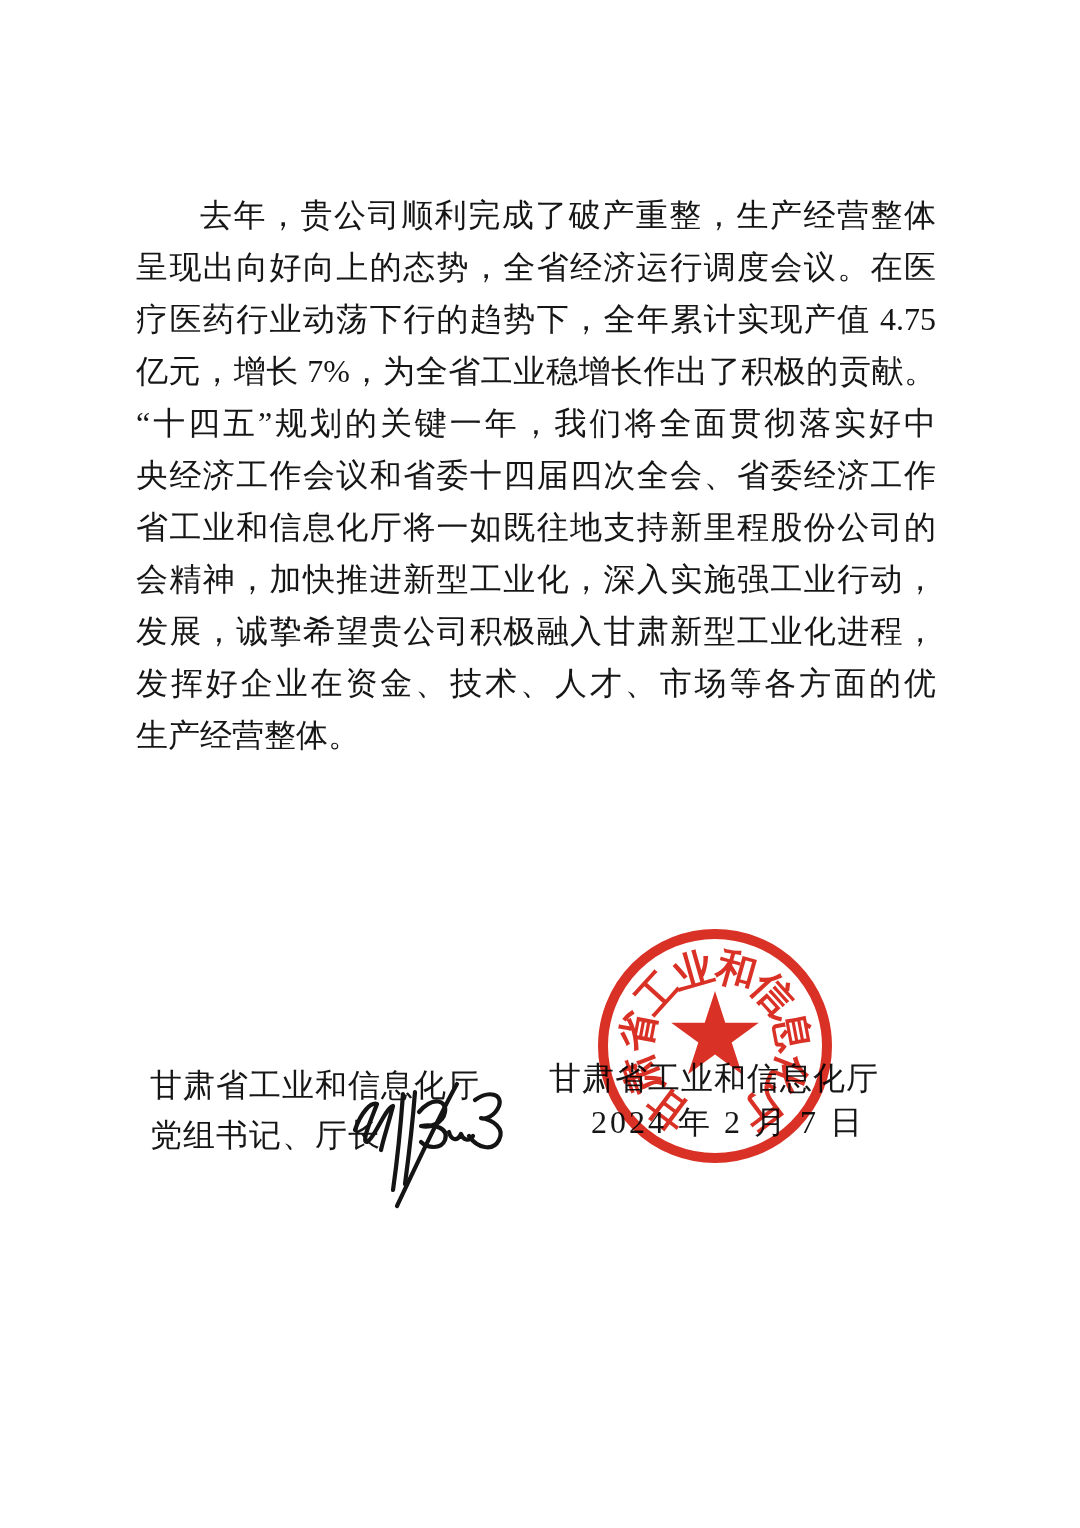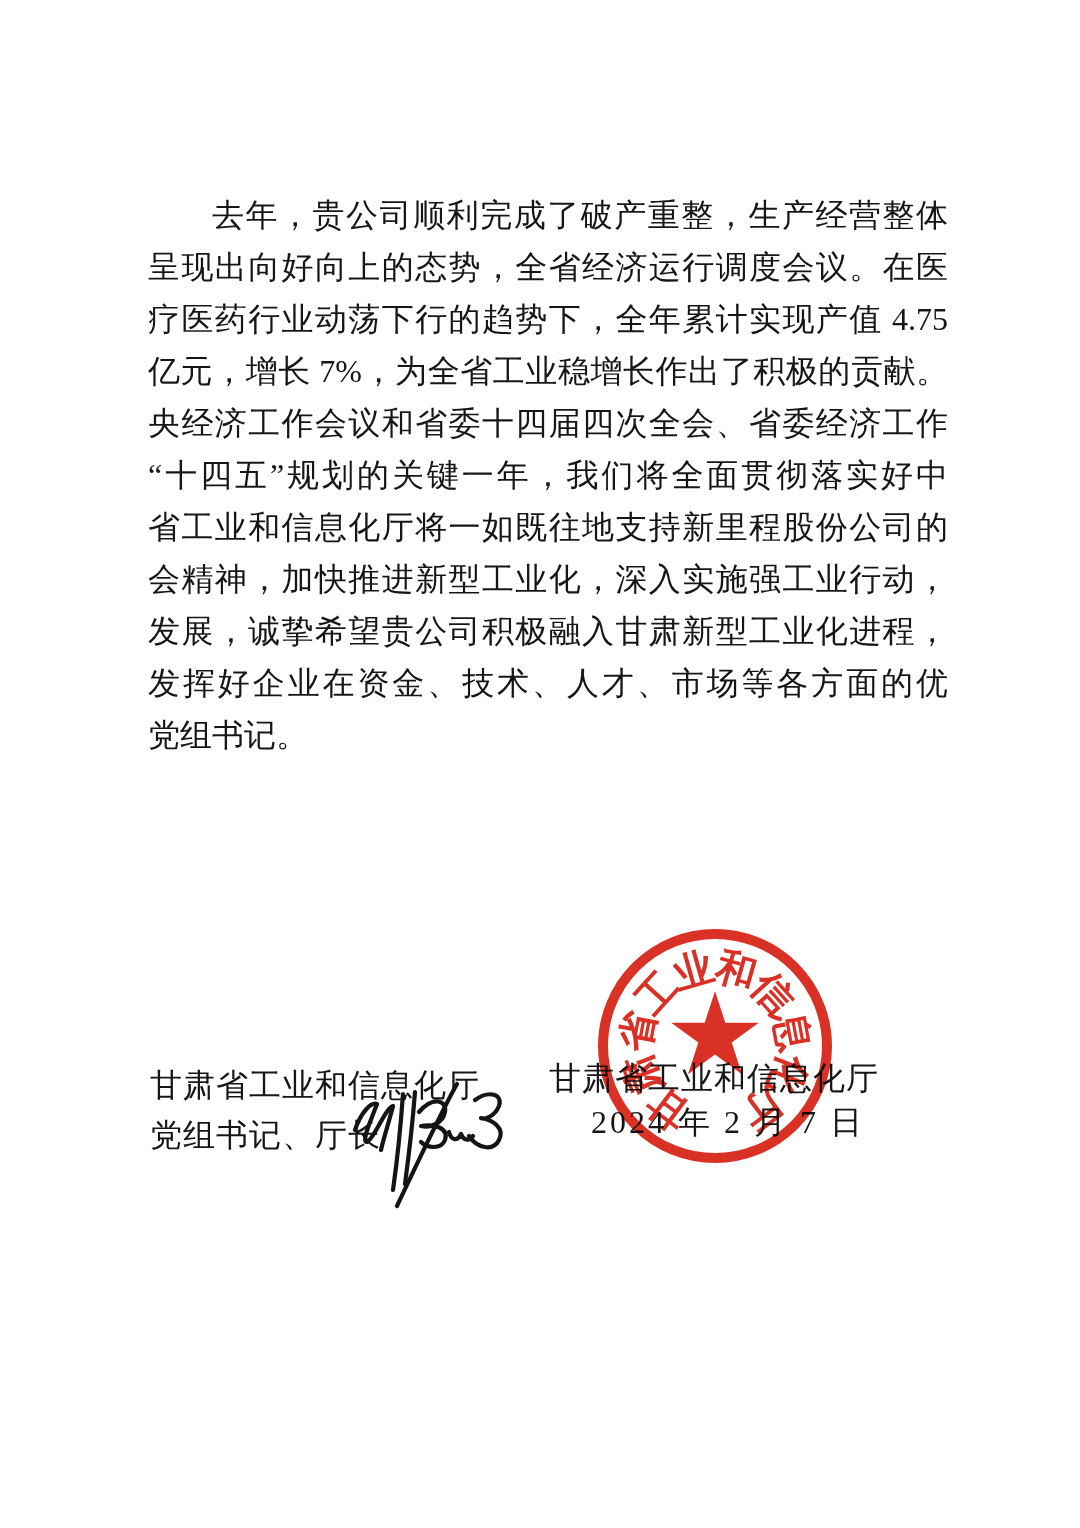--- a/index.html
+++ b/index.html
@@ -12,21 +12,21 @@
     position:relative;
     width:1080px;height:1528px;
     margin:0 auto;
     background:var(--paper);
     font-family:"Liberation Serif","DejaVu Serif",serif;
     color:var(--ink);
     overflow:hidden;
   }
   
   .letter-body{
-    position:absolute;left:148px;top:189px;width:800px;
+    position:absolute;left:136px;top:189px;width:800px;
   }
   .text-line{
     font-size:32px;
     line-height:52px;
     height:52px;
     text-align:justify;
     text-align-last:justify;
     text-justify:inter-character;
     white-space:pre;
     overflow:visible;
@@ -71,27 +71,27 @@
 <div class="page">
 
   <div class="letter-body">
       <div>
         <div class="text-line first">去年，贵公司顺利完成了破产重整，生产经营整体</div>
         <div class="text-line">呈现出向好向上的态势，全省经济运行调度会议。在医</div>
         <div class="text-line">疗医药行业动荡下行的趋势下，全年累计实现产值 4.75</div>
         <div class="text-line">亿元，增长 7%，为全省工业稳增长作出了积极的贡献。</div>
       </div>
       <div>
+        <div class="text-line">“十四五”规划的关键一年，我们将全面贯彻落实好中</div>
         <div class="text-line">央经济工作会议和省委十四届四次全会、省委经济工作</div>
-        <div class="text-line">“十四五”规划的关键一年，我们将全面贯彻落实好中</div>
         <div class="text-line">省工业和信息化厅将一如既往地支持新里程股份公司的</div>
         <div class="text-line">会精神，加快推进新型工业化，深入实施强工业行动，</div>
         <div class="text-line">发展，诚挚希望贵公司积极融入甘肃新型工业化进程，</div>
         <div class="text-line">发挥好企业在资金、技术、人才、市场等各方面的优</div>
-        <div class="text-line shortlast">党组书记。</div>
+        <div class="text-line shortlast">生产经营整体。</div>
       </div>
     </div>
 
   <div class="signoff-left">
     <div>甘肃省工业和信息化厅</div>
     <div>党组书记、厅长</div>
   </div>
 
   <svg class="signature-svg" width="170" height="135" viewBox="0 0 170 135" aria-hidden="true">
     <path d="M10,52 C16,34 26,24 32,26 C26,42 16,64 22,64 C30,60 40,30 48,28 C44,44 38,62 36,72"></path>

